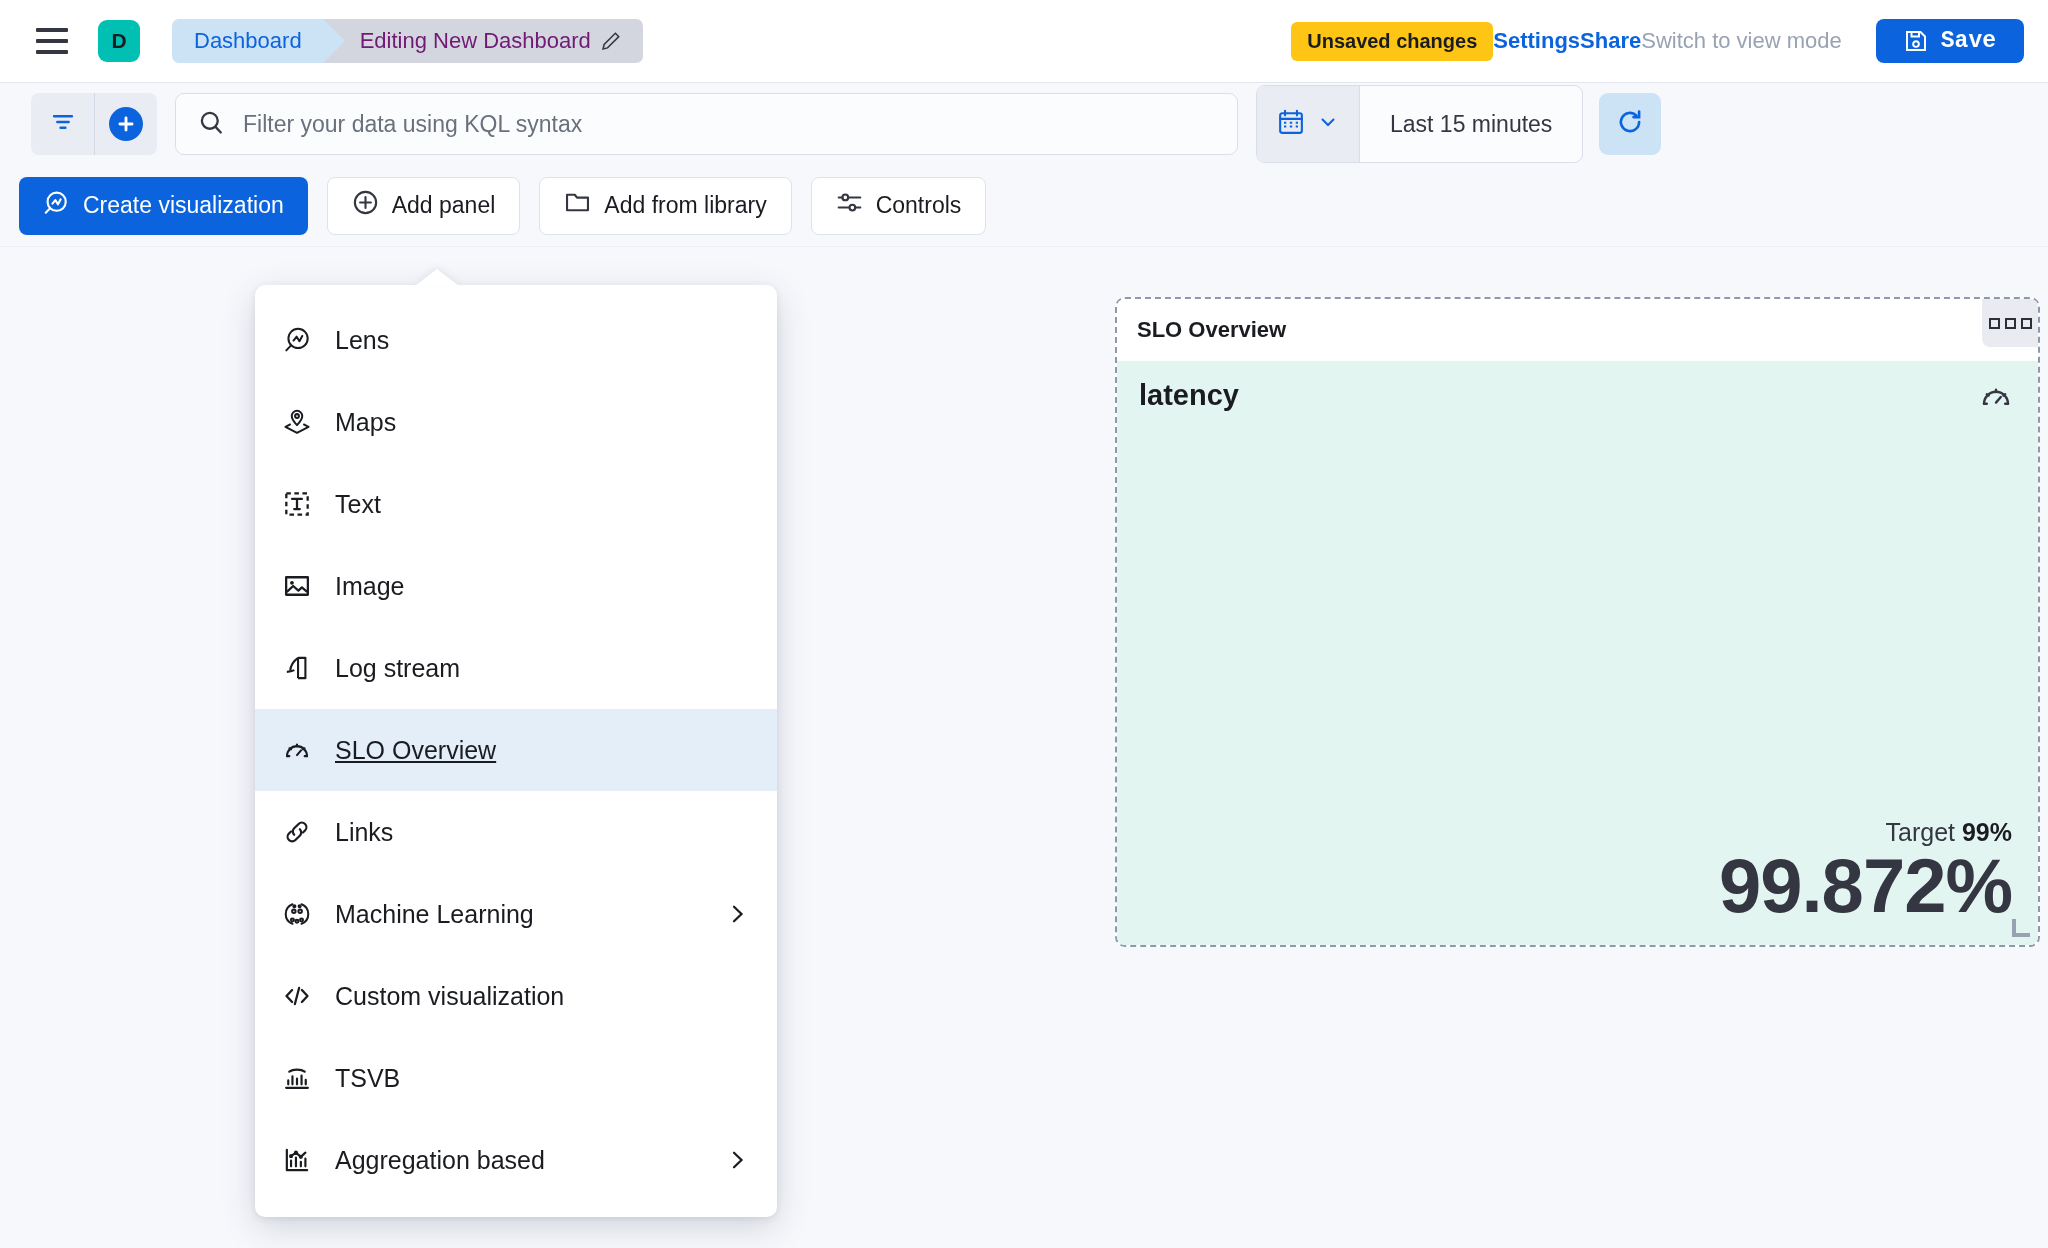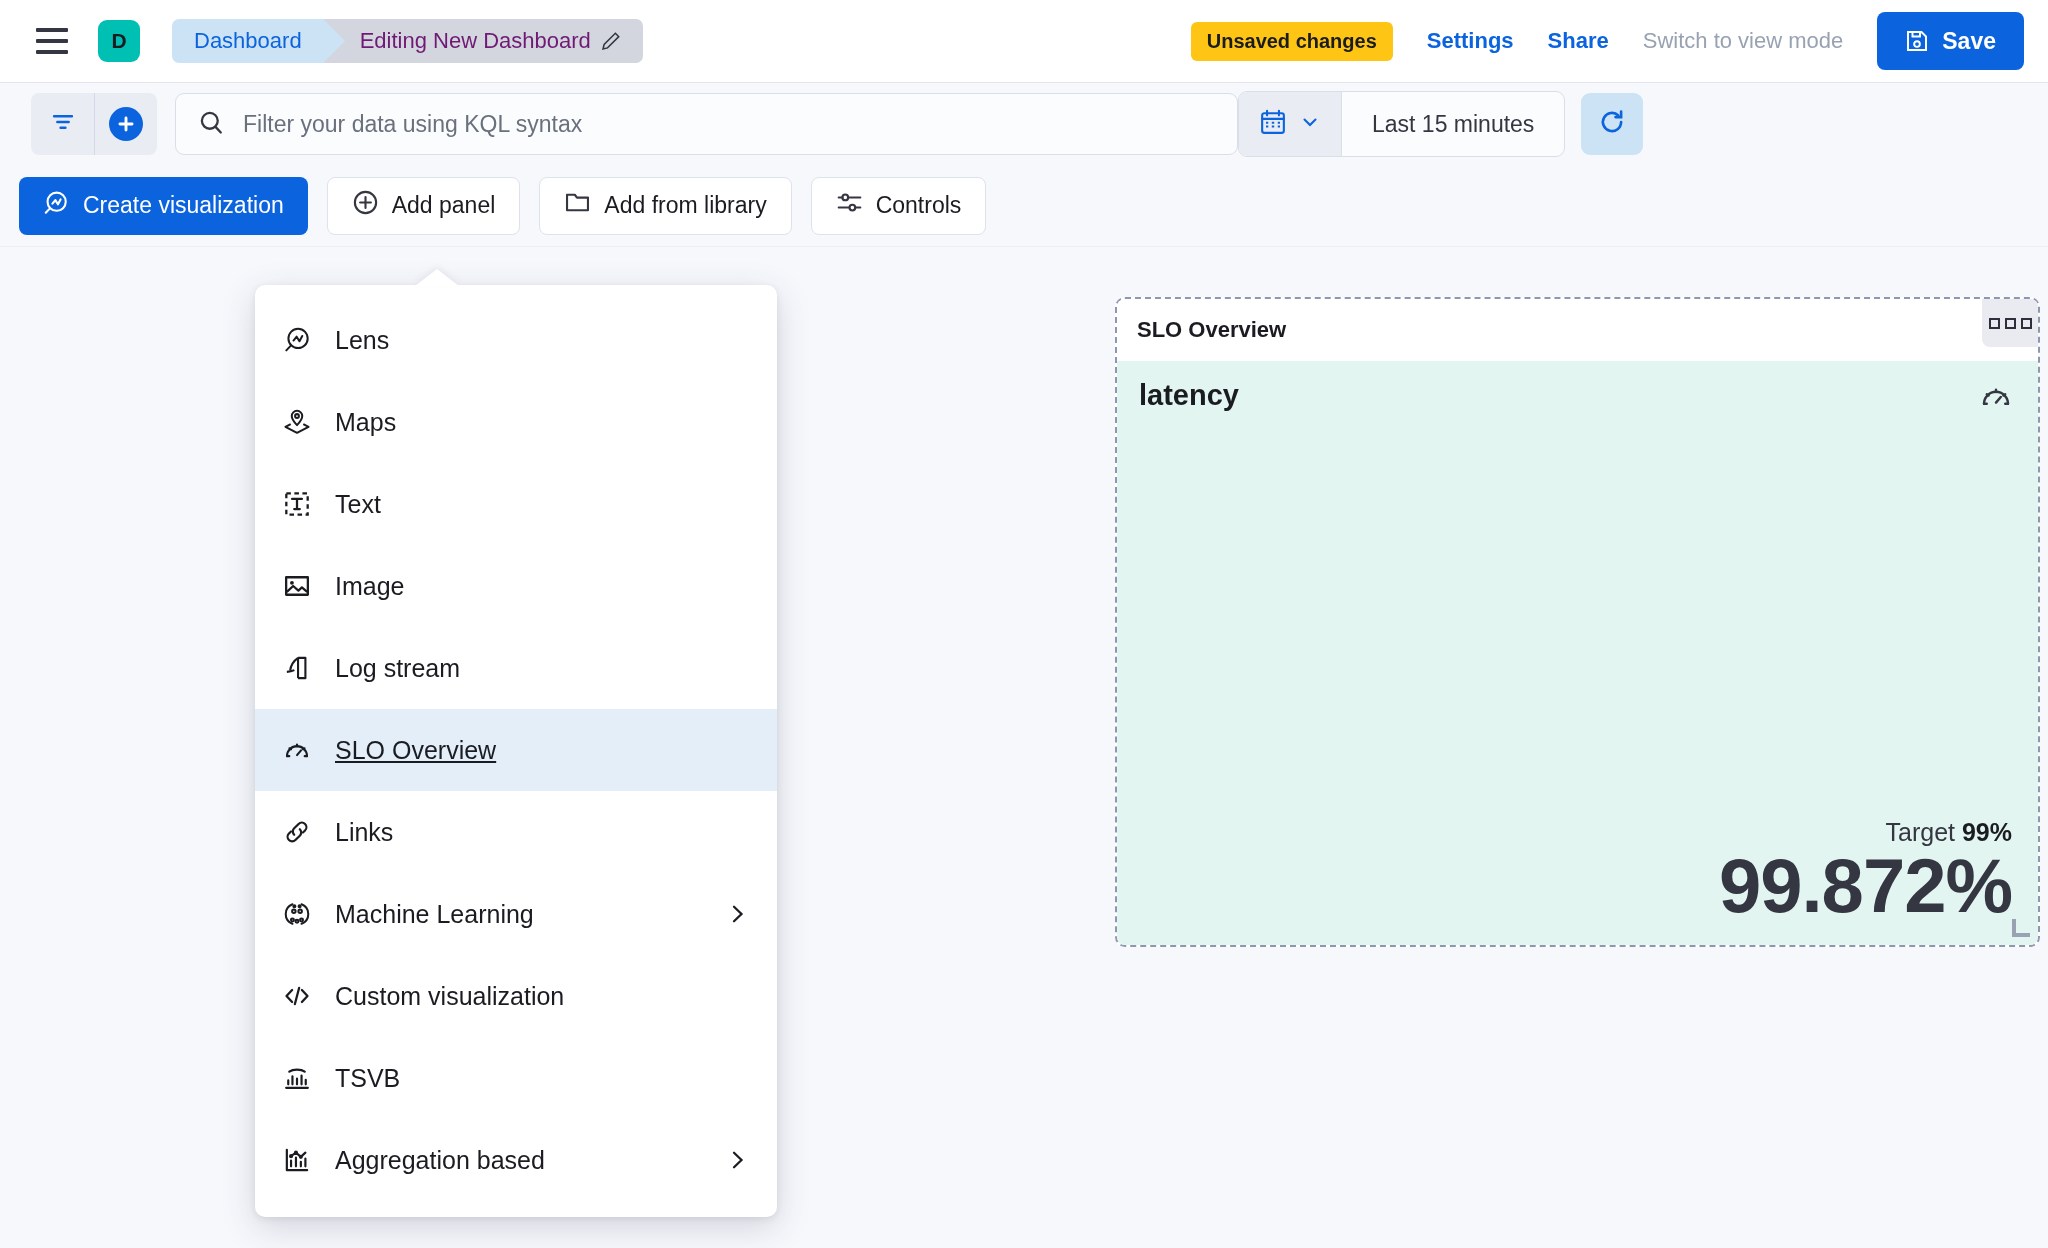--- a/index.html
+++ b/index.html
@@ -58,29 +58,29 @@
   .pencil-icon { display: inline-flex; width: 20px; height: 20px; }
 
   .header-right { margin-left: auto; display: flex; align-items: center; gap: 0; }
   .unsaved-badge {
     background: #FEC514; color: #1A1C21;
     font-size: 20px; font-weight: 700;
     padding: 8px 16px; border-radius: 6px; cursor: pointer;
   }
   .header-link {
     font-size: 22px; color: #0B64DD; font-weight: 700;
-    margin-left: 34px; cursor: pointer; text-decoration: none;
+    cursor: pointer; text-decoration: none;
   }
   .header-link.muted { color: #98A2B3; font-weight: 400; }
   .save-btn {
     margin-left: 34px; background: #0B64DD; color: #fff;
-    border: none; border-radius: 8px; height: 58px;
+    border: none; border-radius: 8px; height: 44px;
     padding: 0 28px; font-size: 23px; font-weight: 700;
     display: flex; align-items: center; gap: 13px;
-    cursor: pointer; font-family: Liberation Sans, sans-serif;
+    cursor: pointer; font-family: Liberation Mono, monospace;
   }
   .save-icon { width: 24px; height: 24px; display: inline-flex; }
 
   
   .querybar {
     position: absolute; top: 83px; left: 12px; width: 2048px; height: 82px;
     background: #F7F8FC; display: flex; align-items: center;
     padding: 0 19px; gap: 0; z-index: 30;
   }
   .filter-group { display: flex; height: 62px; border-radius: 8px; overflow: hidden; }
@@ -98,21 +98,21 @@
 
   .search-box {
     flex: 1; height: 62px; margin-left: 18px;
     background: #FBFCFE; border: 1px solid #D9DEE8;
     border-radius: 9px; display: flex; align-items: center;
     padding: 0 22px; gap: 18px; max-width: 1063px;
   }
   .search-placeholder { font-size: 23px; color: #6A717D; }
 
   .time-group {
-    display: flex; height: 66px;
+    margin-left: 18px; display: flex; height: 78px;
     border: 1px solid #D9DEE8; border-radius: 9px; overflow: hidden;
     background: #FBFCFE;
   }
   .time-cal {
     background: #E9EDF3; display: flex; align-items: center;
     gap: 12px; padding: 0 20px; cursor: pointer;
     border-right: 1px solid #D9DEE8;
   }
   .time-value {
     display: flex; align-items: center; padding: 0 30px;

